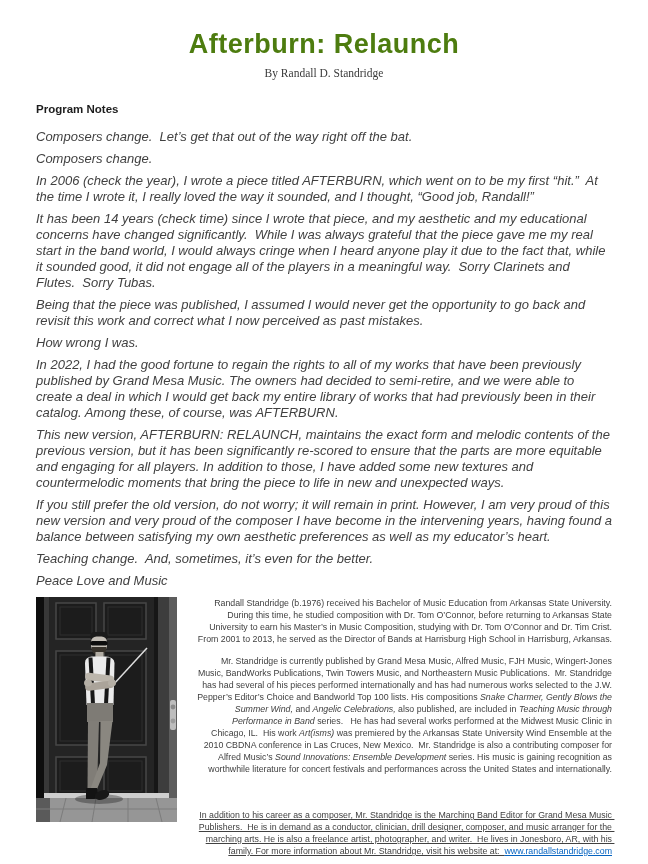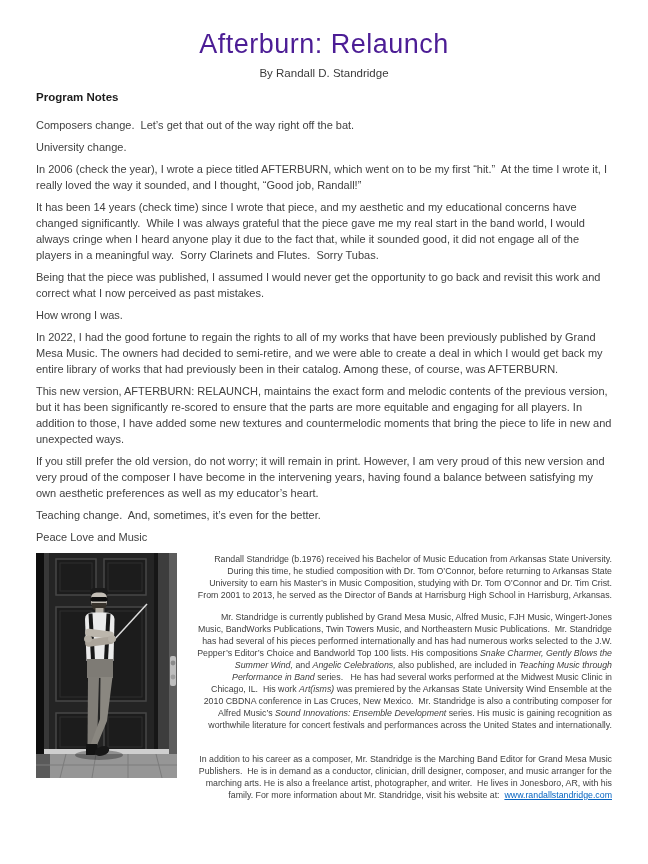--- a/index.html
+++ b/index.html
@@ -2,57 +2,57 @@
 <html><head>
 <meta charset="utf-8">
 <style>
   html,body{margin:0;padding:0;background:#ffffff;}
   .page{
     width:648px;height:864px;background:#ffffff;box-sizing:border-box;
     padding:28px 36px 0 36px;overflow:hidden;
     font-family:"Liberation Sans",sans-serif;color:#414141;
   }
   .title{
-    font-size:27px;line-height:32px;text-align:center;font-weight:400;
-    color:#4c1d95;letter-spacing:.5px;
+    font-size:27px;line-height:32px;text-align:center;font-weight:700;
+    color:#4d7c0f;letter-spacing:.5px;
   }
   .subtitle{
-    font-size:11.5px;line-height:14px;text-align:center;margin-top:6px;color:#3a3a3a;
+    font-size:11.5px;line-height:14px;text-align:center;margin-top:6px;color:#3a3a3a;font-family:Liberation Serif, serif;
   }
   .section-heading{
-    font-size:11.5px;line-height:14px;font-weight:700;color:#1d1d1d;margin-top:10px;
+    font-size:11.5px;line-height:14px;font-weight:700;color:#1d1d1d;margin-top:22px;
   }
   .notes{margin-top:13px;}
   .notes p{
-    margin:0 0 6px 0;font-size:11px;line-height:16px;white-space:pre-wrap;
+    margin:0 0 6px 0;font-size:13px;line-height:16px;white-space:pre-wrap;font-style:italic;
   }
   .about-heading{margin-top:20px;}
   .about-row{display:flex;gap:19px;margin-top:8px;align-items:flex-start;text-align:right;}
   .photo{width:141px;height:225px;flex:none;display:block;}
   .bio{flex:1;font-size:8.8px;line-height:12px;}
   .bio p{margin:0 0 10px 0;white-space:pre-wrap;}
-  .bio p.extra-gap{margin-top:22px;}
+  .bio p.extra-gap{margin-top:34px;text-decoration:underline;}
   .bio em{font-style:italic;}
   .link{color:#0563c1;text-decoration:underline;cursor:pointer;}
 </style>
 </head>
 <body>
 
 <div class="page">
 
   <div>
     <div class="title">Afterburn: Relaunch</div>
     <div class="subtitle">By Randall D. Standridge</div>
   </div>
 
   <div class="section-heading">Program Notes</div>
 
   <div class="notes">
     <p>Composers change.  Let’s get that out of the way right off the bat.</p>
-    <p>University change.</p>
+    <p>Composers change.</p>
     <p>In 2006 (check the year), I wrote a piece titled AFTERBURN, which went on to be my first “hit.”  At the time I wrote it, I really loved the way it sounded, and I thought, “Good job, Randall!”</p>
     <p>It has been 14 years (check time) since I wrote that piece, and my aesthetic and my educational concerns have changed significantly.  While I was always grateful that the piece gave me my real start in the band world, I would always cringe when I heard anyone play it due to the fact that, while it sounded good, it did not engage all of the players in a meaningful way.  Sorry Clarinets and Flutes.  Sorry Tubas.</p>
     <p>Being that the piece was published, I assumed I would never get the opportunity to go back and revisit this work and correct what I now perceived as past mistakes.</p>
     <p>How wrong I was.</p>
     <p>In 2022, I had the good fortune to regain the rights to all of my works that have been previously published by Grand Mesa Music. The owners had decided to semi-retire, and we were able to create a deal in which I would get back my entire library of works that had previously been in their catalog. Among these, of course, was AFTERBURN.</p>
     <p>This new version, AFTERBURN: RELAUNCH, maintains the exact form and melodic contents of the previous version, but it has been significantly re-scored to ensure that the parts are more equitable and engaging for all players. In addition to those, I have added some new textures and countermelodic moments that bring the piece to life in new and unexpected ways.</p>
     <p>If you still prefer the old version, do not worry; it will remain in print. However, I am very proud of this new version and very proud of the composer I have become in the intervening years, having found a balance between satisfying my own aesthetic preferences as well as my educator’s heart.</p>
     <p>Teaching change.  And, sometimes, it’s even for the better.</p>
     <p>Peace Love and Music</p>
   </div>

